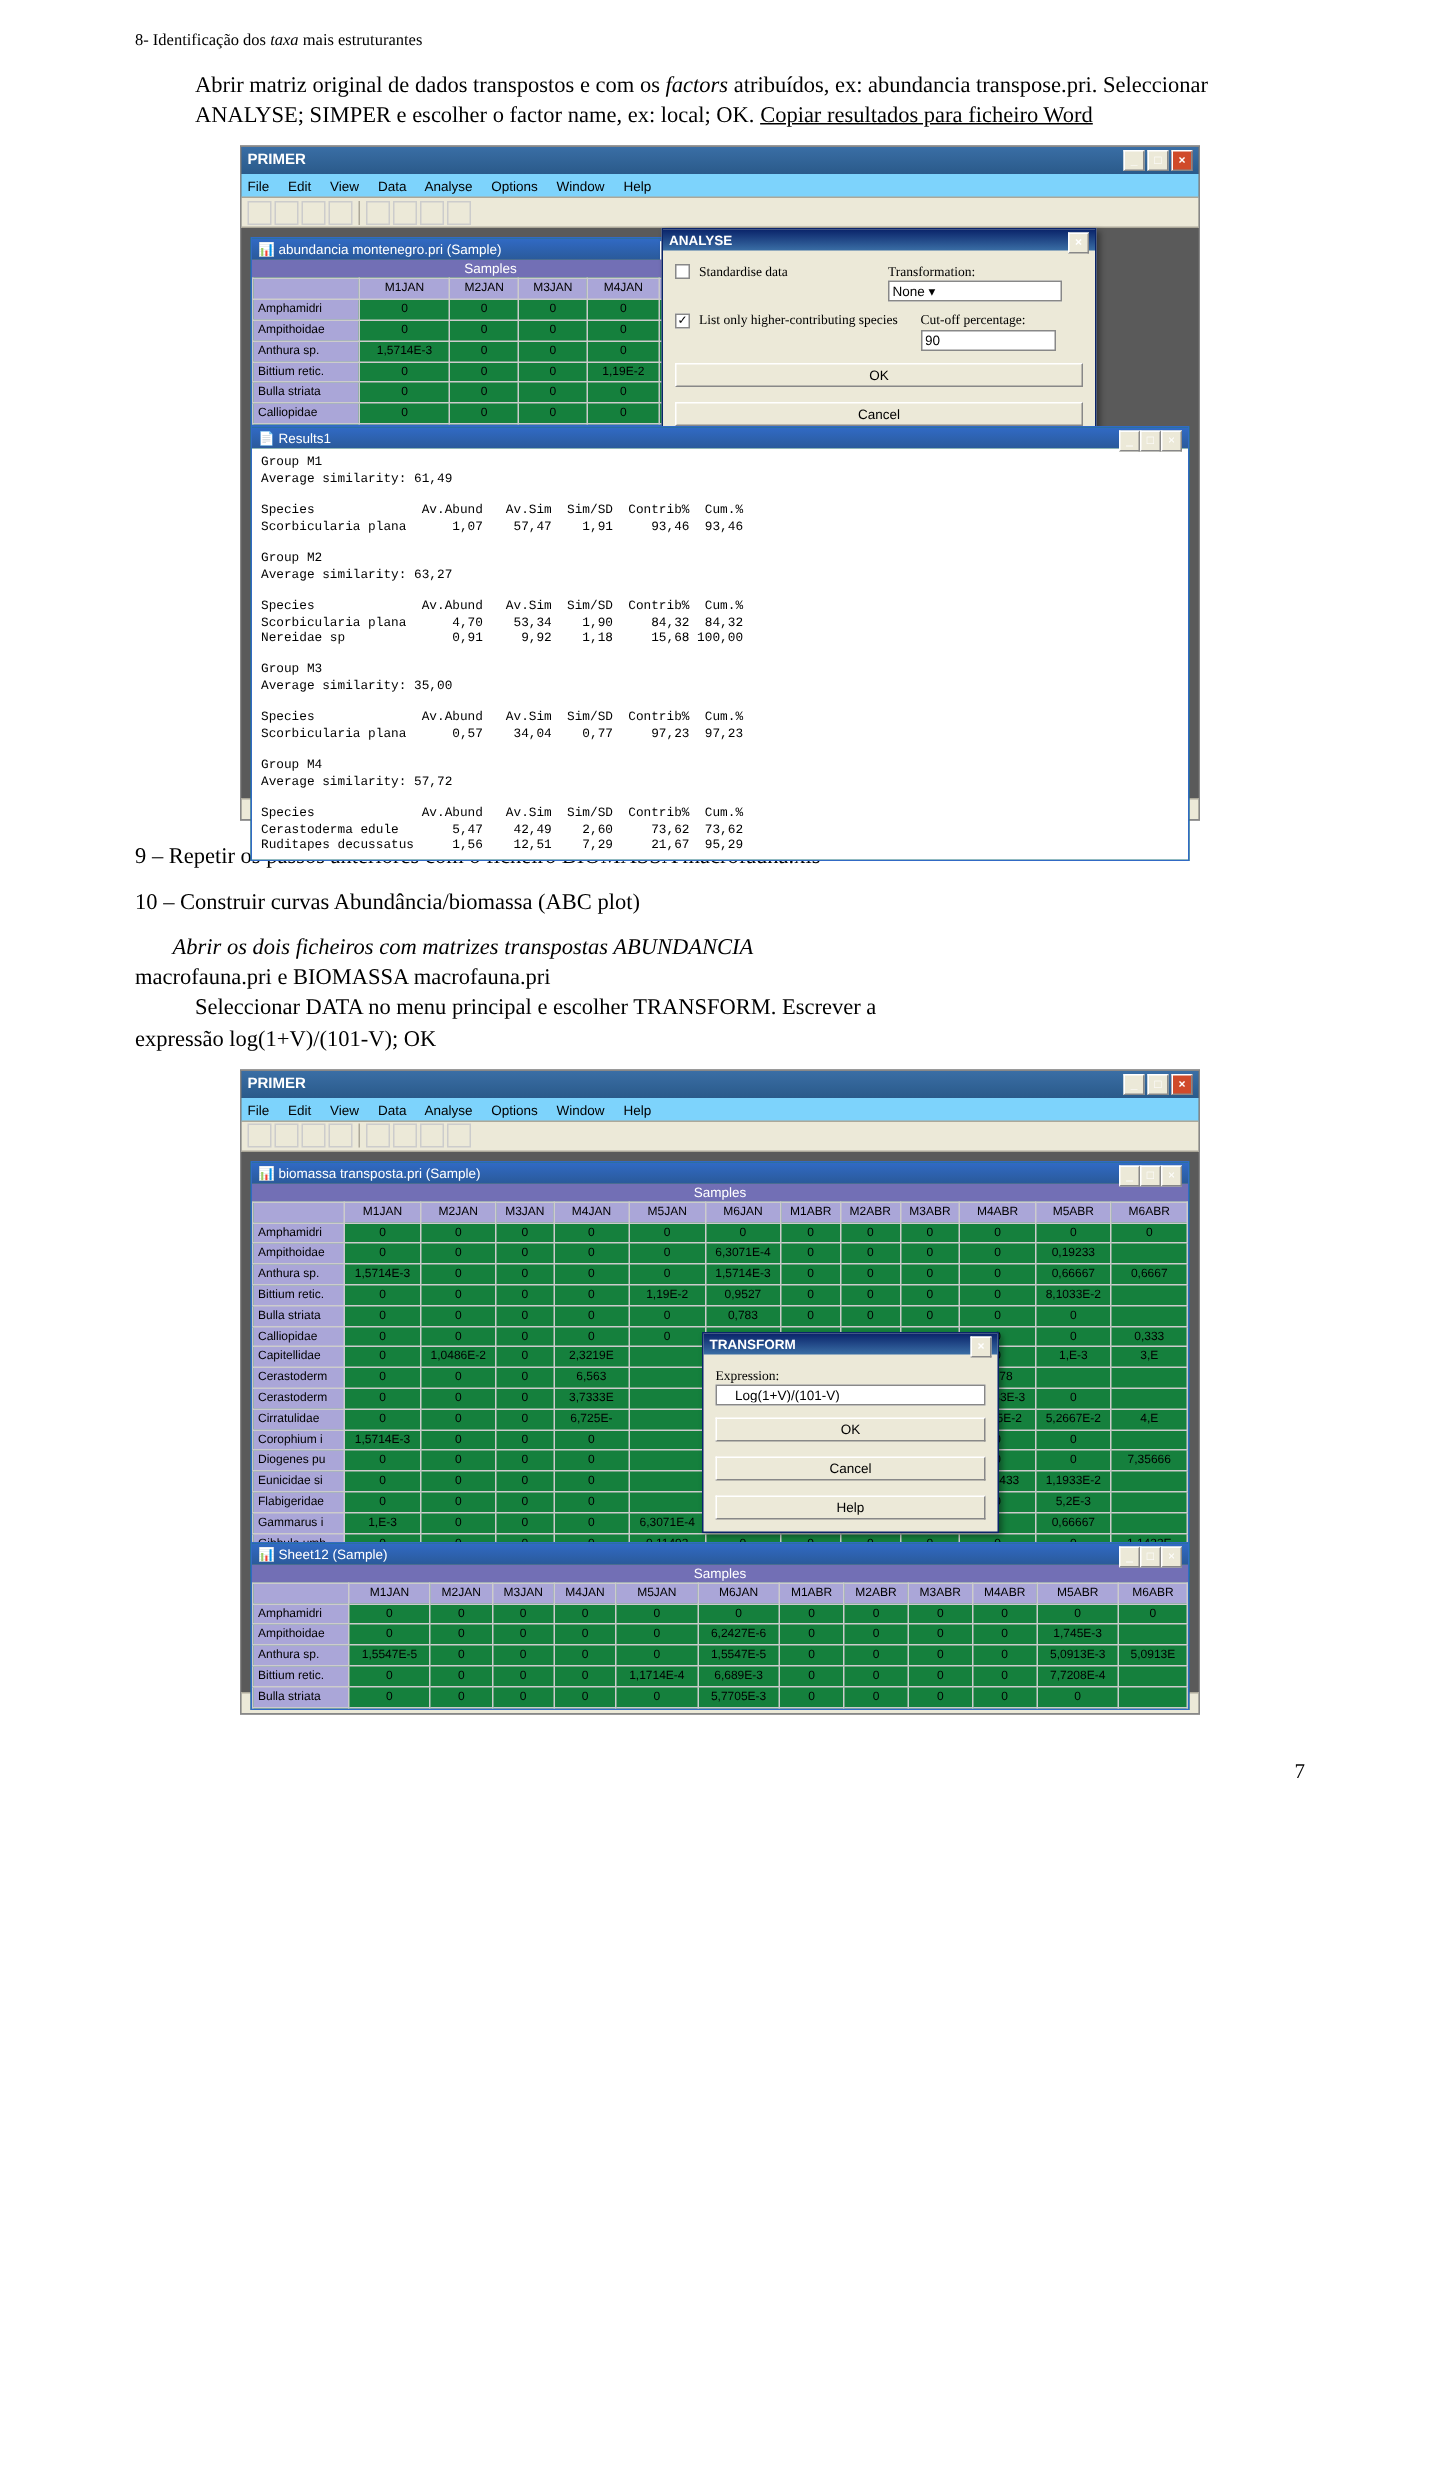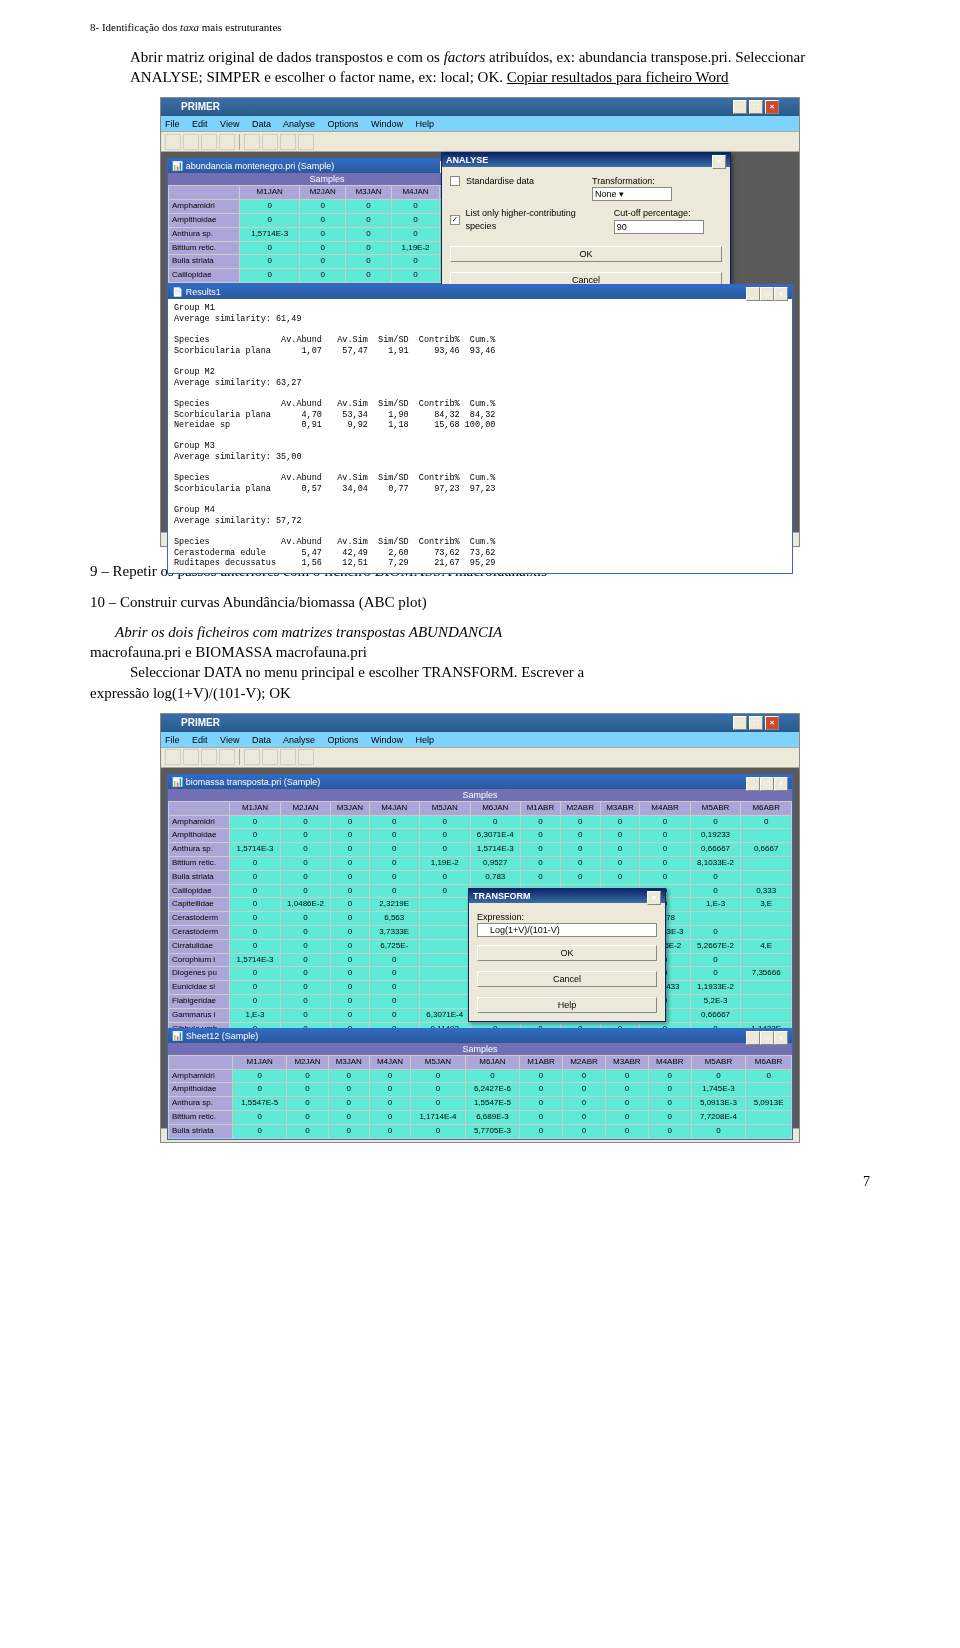--- a/index.html
+++ b/index.html
@@ -24,21 +24,21 @@
     font-family: Tahoma, Arial, sans-serif;
     font-size: 9px;
     color: #000;
     position: relative;
   }
   .titlebar {
     background: linear-gradient(#3a6ea5, #2a5a8a);
     color: #fff;
     height: 18px;
     line-height: 18px;
-    padding: 0 20px;
+    padding: 0 4px;
     font-weight: bold;
     font-size: 10px;
     display:flex;
     justify-content:space-between;
   }
   .winbtns { display:flex; gap:2px; }
   .winbtn { width:14px; height:14px; background:#ece9d8; border:1px solid #fff; border-right-color:#888; border-bottom-color:#888; font-size:8px; text-align:center; line-height:12px; margin-top:2px; }
   .menubar {
     background: #7dd3fc;
     height: 16px;
@@ -58,21 +58,21 @@
     gap:2px;
   }
   .toolbtn { width:16px; height:16px; background:#ece9d8; border:1px solid #ccc; }
   .mdi-area {
     background: #5a5a5a;
     padding: 6px;
     min-height: 100px;
     position: relative;
   }
   .innerwin {
-    background: #5eead4;
+    background: #15803d;
     border: 1px solid #316ac5;
     margin-bottom: 4px;
   }
   .innerwin-title {
     background: linear-gradient(#316ac5, #2a5a9a);
     color: #fff;
     height: 14px;
     line-height: 14px;
     padding: 0 4px;
     font-size: 9px;
@@ -112,21 +112,21 @@
     color: #fff;
     height: 14px;
     line-height: 14px;
     padding: 0 4px;
     font-weight:bold;
     display:flex;
     justify-content:space-between;
   }
   .dialog-body { padding: 8px; }
   .dlg-row { display:flex; align-items:center; margin-bottom:6px; gap:6px; }
-  .dlg-label { font-size:9px; }
+  .dlg-label { font-size:9px;font-family:Liberation Serif, serif; }
   .dlg-input { border:1px solid #888; background:#fff; height:14px; padding:0 2px; font-size:9px; }
   .dlg-select { border:1px solid #888; background:#fff; height:14px; font-size:9px; padding:0 14px 0 2px; position:relative; }
   .dlg-check { width:10px; height:10px; border:1px solid #888; background:#fff; display:inline-block; text-align:center; line-height:8px; font-size:8px; }
   .dlg-buttons { display:flex; justify-content:center; gap:10px; margin-top:8px;flex-direction:column; }
   .dlg-btn { background:#ece9d8; border:1px solid #888; border-top-color:#fff; border-left-color:#fff; padding:1px 12px; font-size:9px; height:16px; }
   .results-body {
     background:#fff;
     font-family: "Courier New", monospace;
     font-size: 8.5px;
     padding: 4px 6px;
@@ -259,21 +259,21 @@
       <div class="dialog-body">
         <div style="display:flex;gap:12px;">
           <div style="flex:1">
             <div class="dlg-row">
                 <span class="dlg-check"></span>
                 <span class="dlg-label">Standardise data</span>
               </div>
           </div>
           <div style="flex:1">
             <div class="dlg-label">Transformation:</div>
-            <div class="dlg-select" style="width:80px;"><span>None</span> ▾</div>
+            <div class="dlg-select" style="width:116px;"><span>None</span> ▾</div>
           </div>
         </div>
         <div style="display:flex;gap:12px;margin-top:6px;">
           <div style="flex:1.4">
             <div class="dlg-row">
                 <span class="dlg-check">✓</span>
                 <span class="dlg-label">List only higher-contributing species</span>
               </div>
           </div>
           <div style="flex:1">

